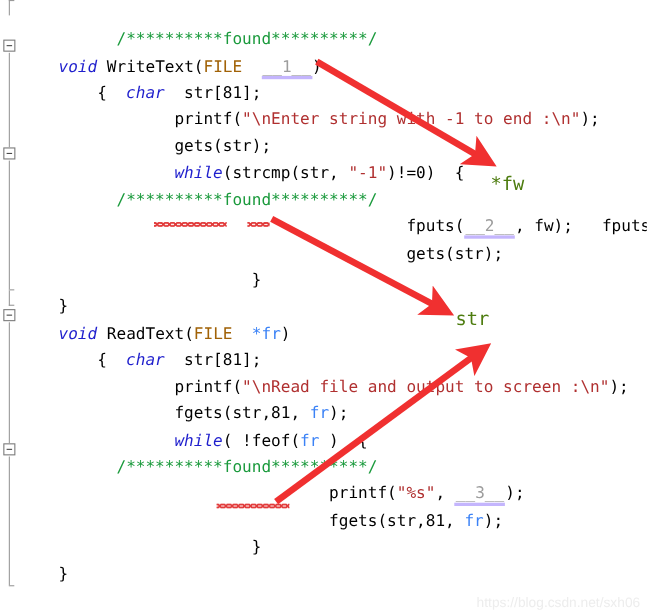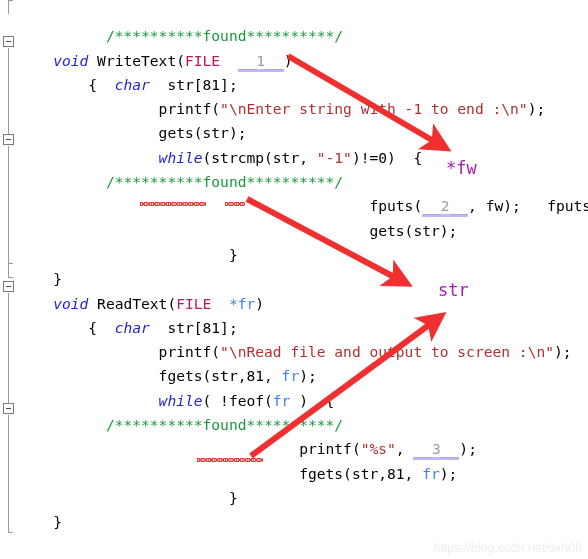--- a/index.html
+++ b/index.html
@@ -32,37 +32,37 @@
   }
   
   .code{
     position:absolute;left:18px;top:0;width:570px;
     font-size:14.6px;line-height:24.3px;
     white-space:pre;color:#000000;
     letter-spacing:0px;
   }
   .ln{height:24.3px;display:block;position:relative;}
   .kw{color:#1f1fcd;font-style:italic;}
-  .type{color:#be185d;}
+  .type{color:#a16207;}
   .str{color:#b03030;}
   .cmt{color:#1a9a3c;}
   .dim{color:#3b82f6;}
   .blank{color:#9d9d9d;border-bottom:3px solid #c4b5fd;padding:0 1px;}
   .sq{
     position:absolute;height:4px;
     background-image:
       repeating-linear-gradient(135deg,#e03030 0 1.4px,transparent 1.4px 2.8px),
       repeating-linear-gradient(45deg,#e03030 0 1.4px,transparent 1.4px 2.8px);
     background-size:5.6px 4px;
     opacity:.95;
   }
   
   #overlay{position:absolute;inset:0;pointer-events:none;}
   .anno{
-    position:absolute;color:#a21caf;
+    position:absolute;color:#4d7c0f;
     font-family:"DejaVu Sans Mono","Liberation Mono",monospace;
     font-size:17px;font-weight:400;white-space:pre;
   }
   .watermark{
     position:absolute;right:6px;bottom:4px;
     color:#ededed;font-size:12.5px;
     font-family:"Liberation Sans",sans-serif;
     white-space:pre;
   }
 </style>
@@ -104,16 +104,16 @@
       <marker id="ah" markerWidth="5" markerHeight="5" refX="2.2" refY="2.5" orient="auto" markerUnits="strokeWidth">
         <path d="M0,0 L5,2.5 L0,5 L1.2,2.5 Z" fill="#f03030"></path>
       </marker>
     </defs>
     <line x1="288" y1="56" x2="437" y2="143" stroke="#f03030" stroke-width="6" marker-end="url(#ah)"></line>
     <line x1="247" y1="199" x2="398" y2="279" stroke="#f03030" stroke-width="6" marker-end="url(#ah)"></line>
     <line x1="251" y1="456" x2="433" y2="322" stroke="#f03030" stroke-width="6" marker-end="url(#ah)"></line>
   </svg>
 
   <div class="anno" style="left:446px;top:158px;">*fw</div>
-  <div class="anno" style="left:414px;top:280px;margin-left:24px;">str</div>
+  <div class="anno" style="left:414px;top:280px;">str</div>
 
   <div class="watermark">https://blog.csdn.net/sxh06</div>
 </div>
 
 </body></html>

